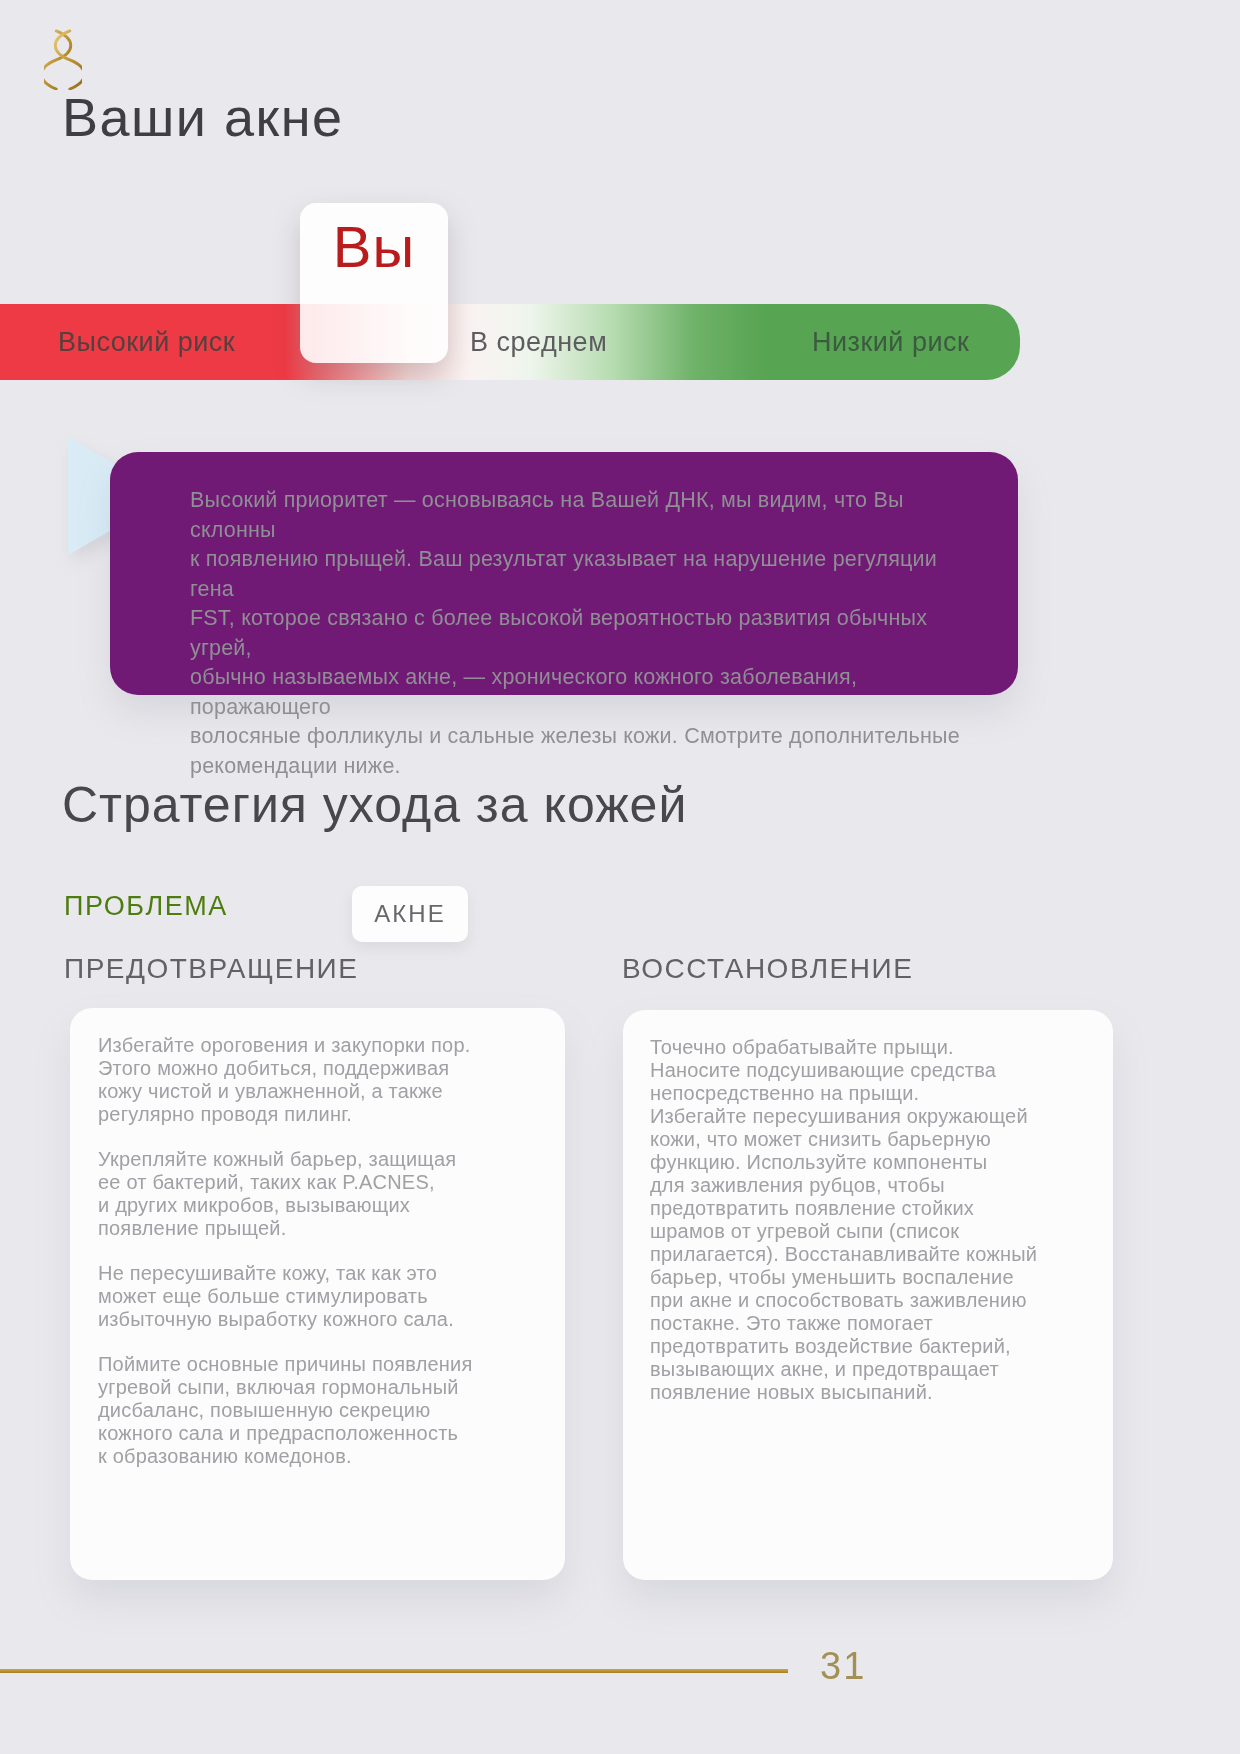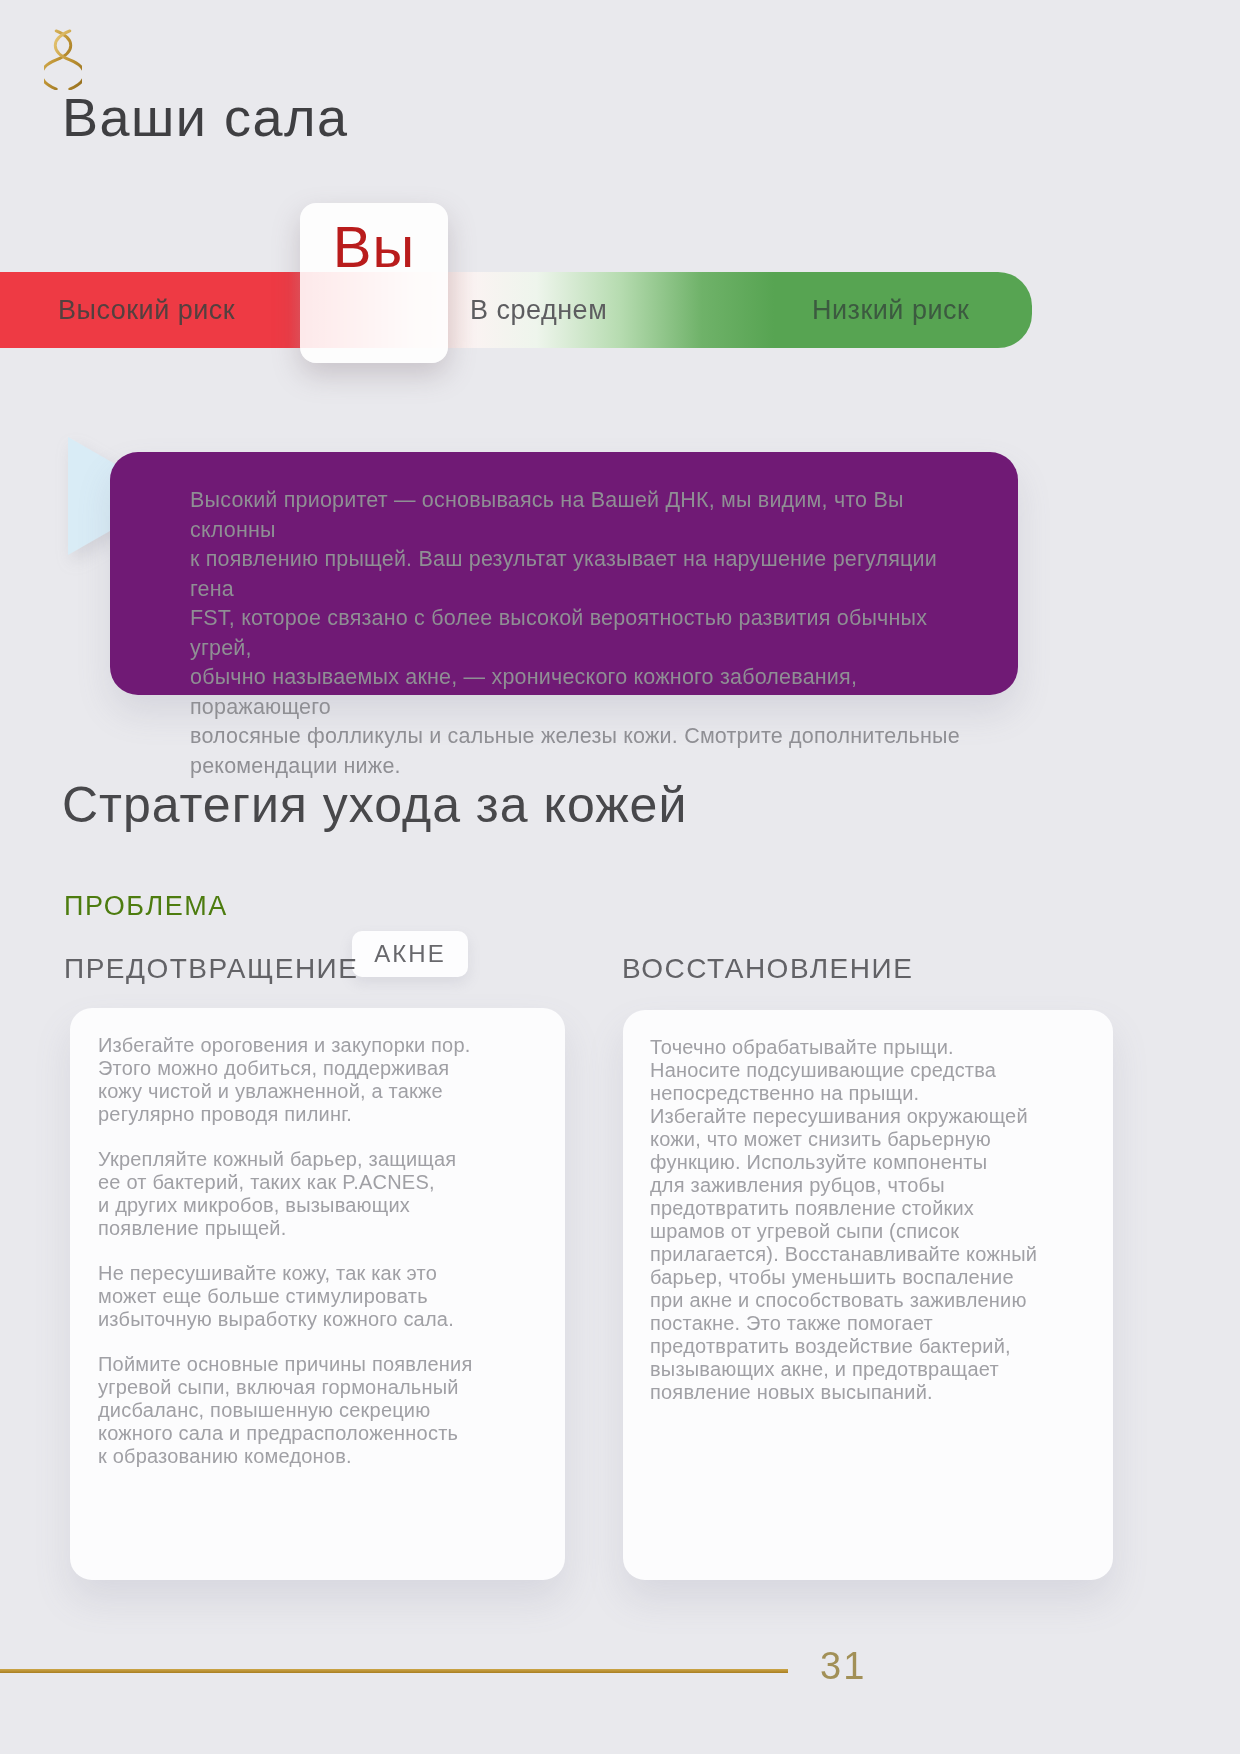--- a/index.html
+++ b/index.html
@@ -17,28 +17,27 @@
 
   
   .page-title{
     left:62px;top:86px;
     font-size:54px;font-weight:200;color:#3f3f42;
     letter-spacing:1.5px;
   }
 
   
   .risk-bar{
-    left:0;top:272px;width:1020px;height:76px;
+    left:0;top:304px;width:1020px;height:76px;
     border-radius:0 34px 34px 0;
     background:linear-gradient(90deg,
       #ee3a44 0%, #ee3a44 28%,
       #f4d7d4 40%, #faf3f2 46%,
       #eef5ec 52%, #b7dcb1 60%,
       #6fb269 68%, #57a452 75%, #57a452 100%);
-    padding-left:12px;
   }
   .risk-label{
     position:absolute;top:0;height:76px;display:flex;align-items:center;
     font-size:27px;font-weight:300;letter-spacing:.5px;
   }
   .risk-label.high{left:58px;color:#54403f;}
   .risk-label.medium{left:470px;color:#5d5d60;}
   .risk-label.low{left:812px;color:#3c5a40;}
 
   
@@ -78,25 +77,25 @@
   .section-title{
     left:62px;top:776px;
     font-size:50px;font-weight:200;color:#48484b;
     letter-spacing:1px;
   }
   .problem-label{
     left:64px;top:891px;font-size:27px;font-weight:300;
     color:#4d7c0f;letter-spacing:1.5px;
   }
   .problem-pill{
-    left:352px;top:886px;width:116px;height:46px;
+    left:352px;top:886px;width:116px;height:56px;
     background:#fdfdfe;border-radius:10px;
     box-shadow:0 6px 14px rgba(120,120,145,.14);
     display:flex;align-items:center;justify-content:center;
-    font-size:24px;font-weight:300;color:#68686c;letter-spacing:2px;margin-top:45px;
+    font-size:24px;font-weight:300;color:#68686c;letter-spacing:2px;
   }
   .col-heading{
     top:953px;font-size:28px;font-weight:300;
     color:#626266;letter-spacing:1.5px;
   }
   .col-heading.left{left:64px;}
   .col-heading.right{left:622px;}
 
   .body-card{
     background:#fcfcfd;border-radius:22px;
@@ -137,21 +136,21 @@
   <g fill="none" stroke="url(#gold)" stroke-width="3" stroke-linecap="round">
     <path d="M12,3 C32,11 32,25 12,33 C-8,41 -8,55 12,63"></path>
     <path d="M26,3 C6,11 6,25 26,33 C46,41 46,55 26,63"></path>
     <path d="M12,10 L26,10" stroke-width="1.6"></path>
     <path d="M10,16 L28,16" stroke-width="1.6"></path>
     <path d="M12,48 L26,48" stroke-width="1.6"></path>
     <path d="M10,54 L28,54" stroke-width="1.6"></path>
   </g>
 </svg>
 
-<div class="abs page-title">Ваши сала</div>
+<div class="abs page-title">Ваши акне</div>
 
 <div class="abs risk-bar">
   <div class="risk-label high">Высокий риск</div>
   <div class="risk-label medium">В среднем</div>
   <div class="risk-label low">Низкий риск</div>
 </div>
 
 <div class="abs you-card">
   <span>Вы</span>
 </div>

